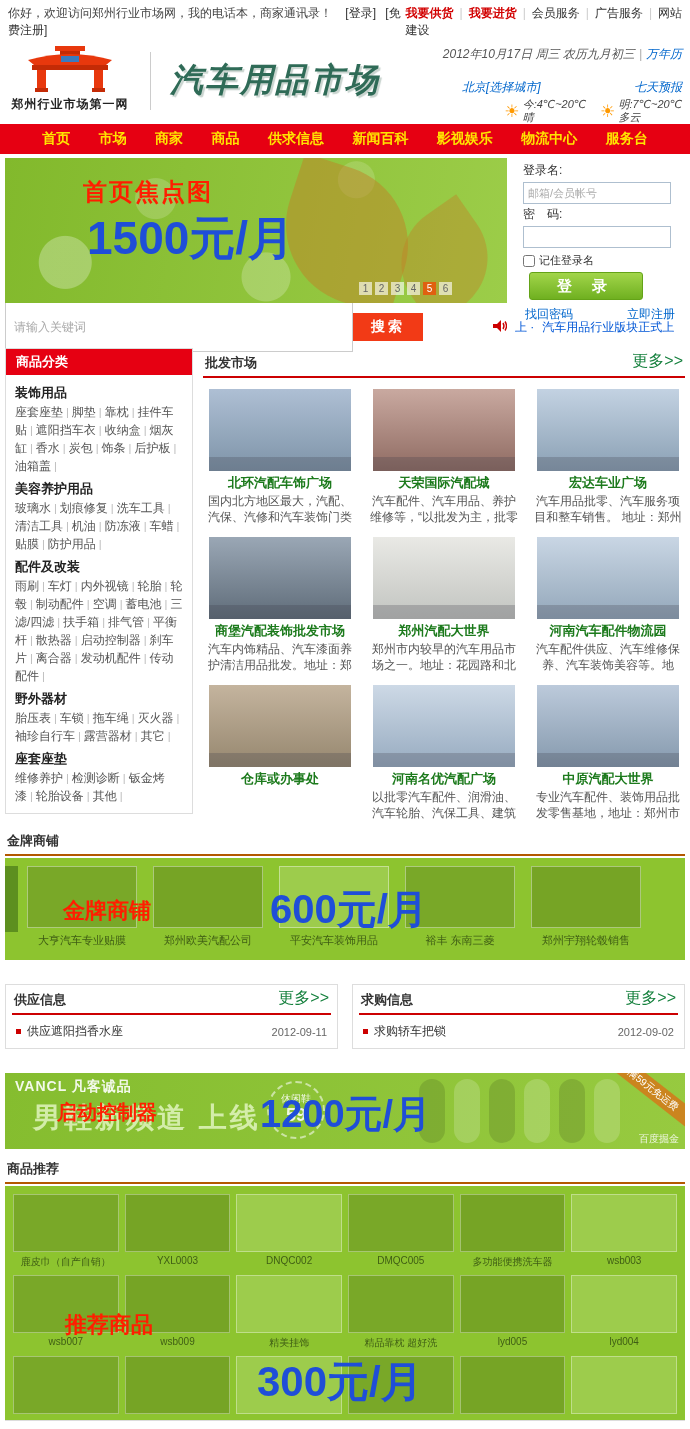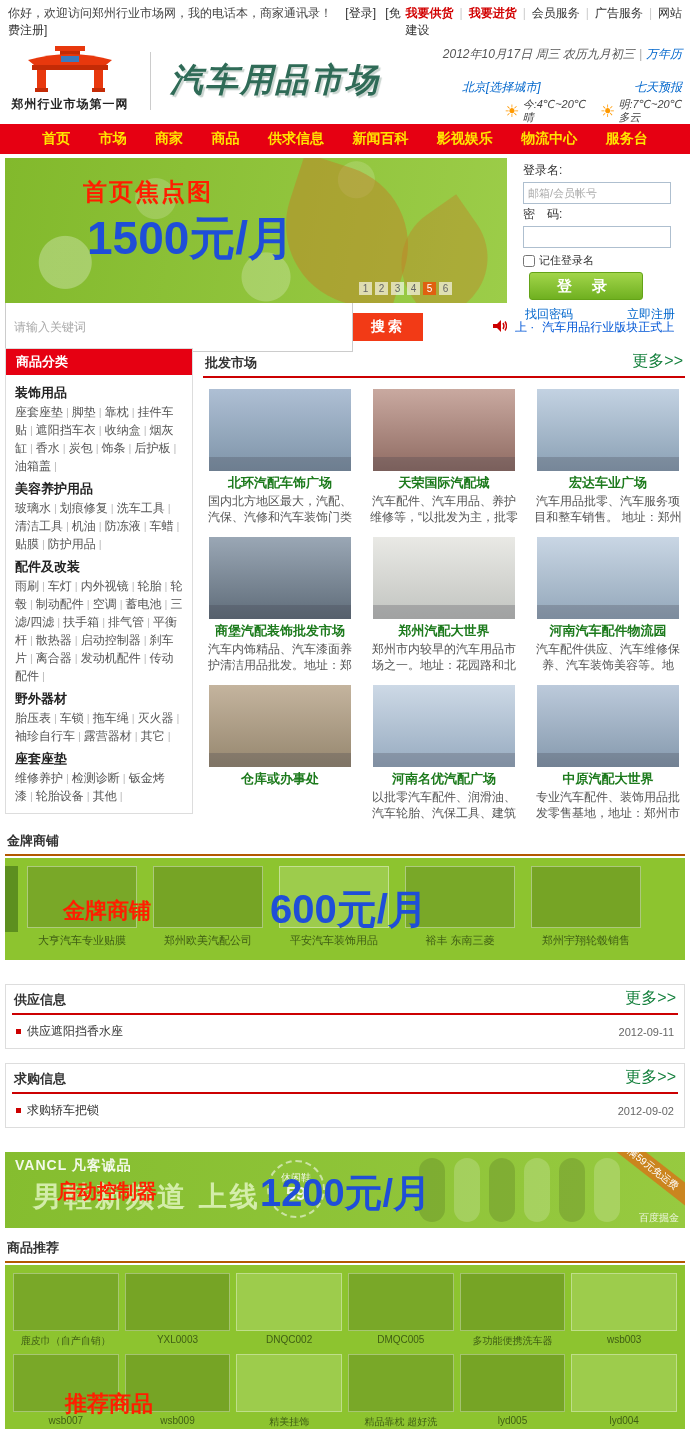--- a/index.html
+++ b/index.html
@@ -106,21 +106,21 @@
   .imgv0{background:rgba(0,0,0,.14);}
   .imgv1{background:rgba(30,40,0,.20);}
   .imgv2{background:rgba(255,255,255,.14);}
   .shop-name{margin-top:5px;font-size:11px;color:#3f5d14;}
   .ov-label{position:absolute;color:#ff1e00;font-weight:bold;}
   .ov-price{position:absolute;color:#1f4ed8;font-weight:bold;}
   .gold-label{left:58px;top:38px;font-size:22px;}
   .gold-price{left:265px;top:24px;font-size:40px;}
 
   
-  .info-row{display:flex;gap:14px;padding:16px 5px;margin-top:8px;flex-direction:column;}
+  .info-row{display:flex;gap:14px;padding:16px 5px;margin-top:8px;}
   .info-panel{flex:1;border:1px solid #ddd;}
   .info-panel .sec-head{margin:0 6px;}
   .info-item{display:flex;align-items:center;padding:8px 10px;font-size:12px;}
   .bullet{width:5px;height:5px;background:#c00;margin-right:6px;flex:none;}
   .info-text{flex:1;color:#333;}
   .info-date{color:#666;font-size:11px;}
 
   
   .mid-banner{position:relative;height:76px;margin:8px 5px 0;background:linear-gradient(100deg,#85bd2f,#97ca40);overflow:hidden;}
   .mb-brand{position:absolute;left:10px;top:5px;font-size:14px;font-weight:bold;color:rgba(255,255,255,.9);letter-spacing:1px;}

